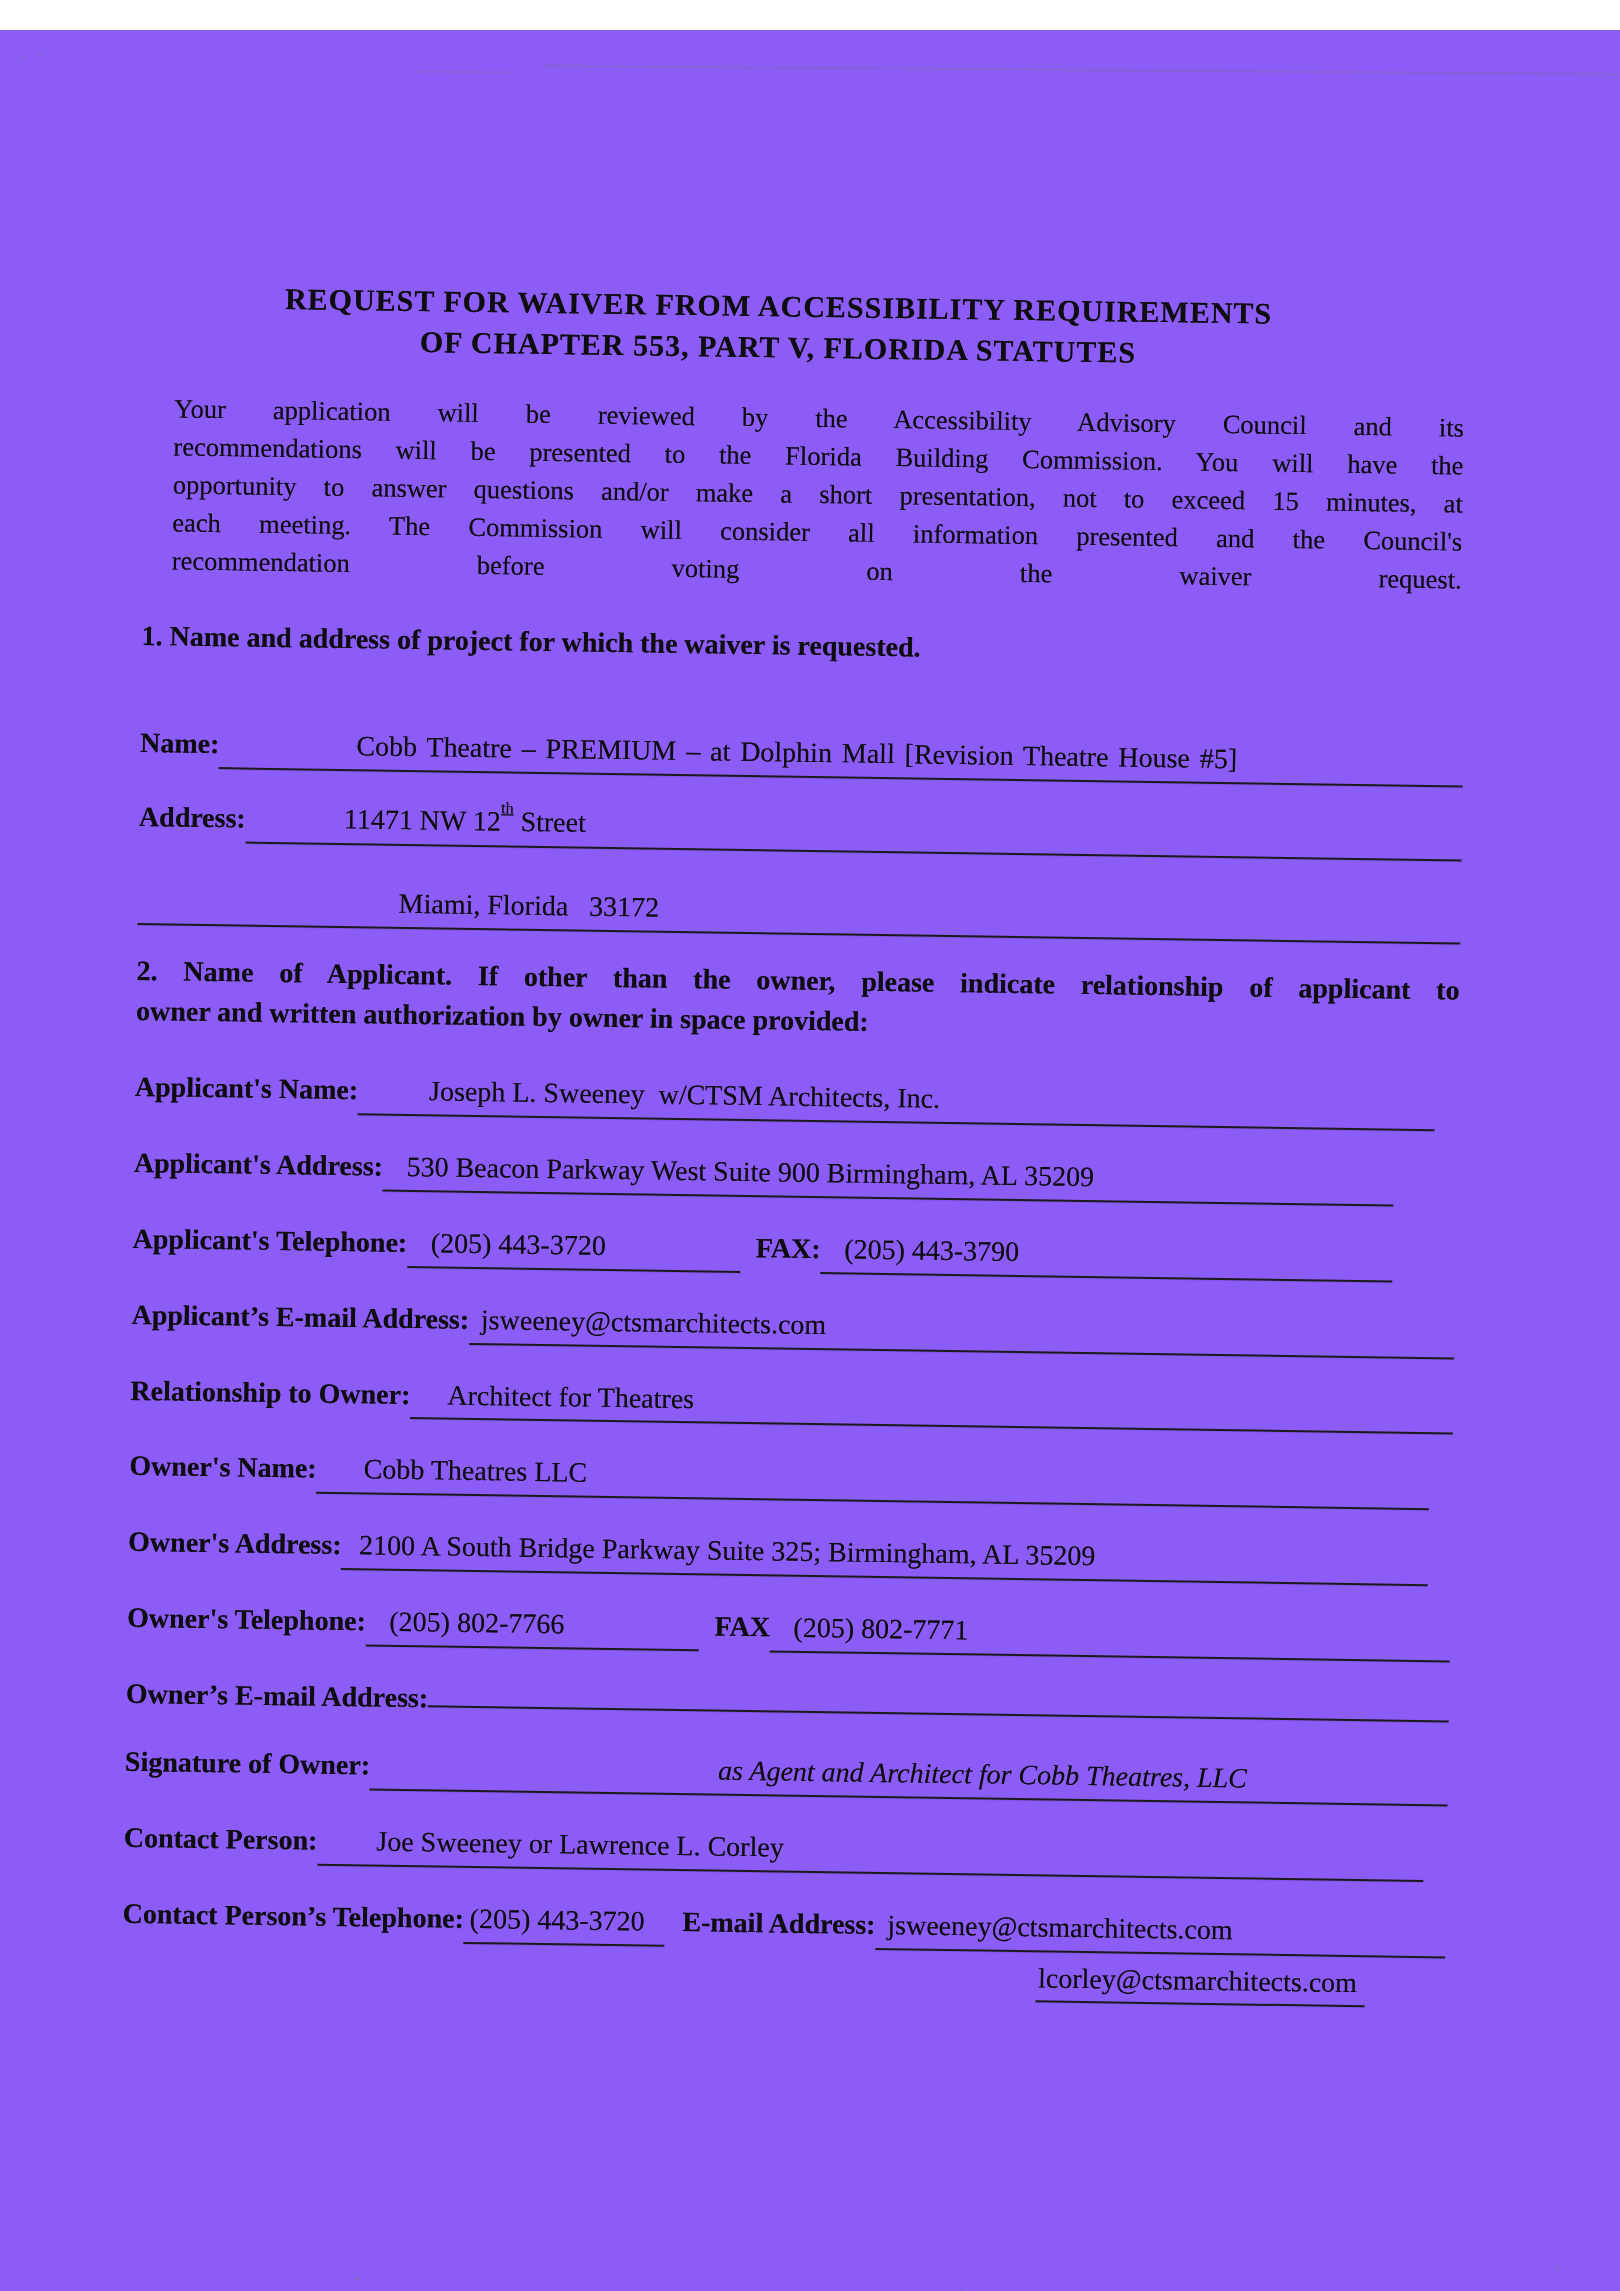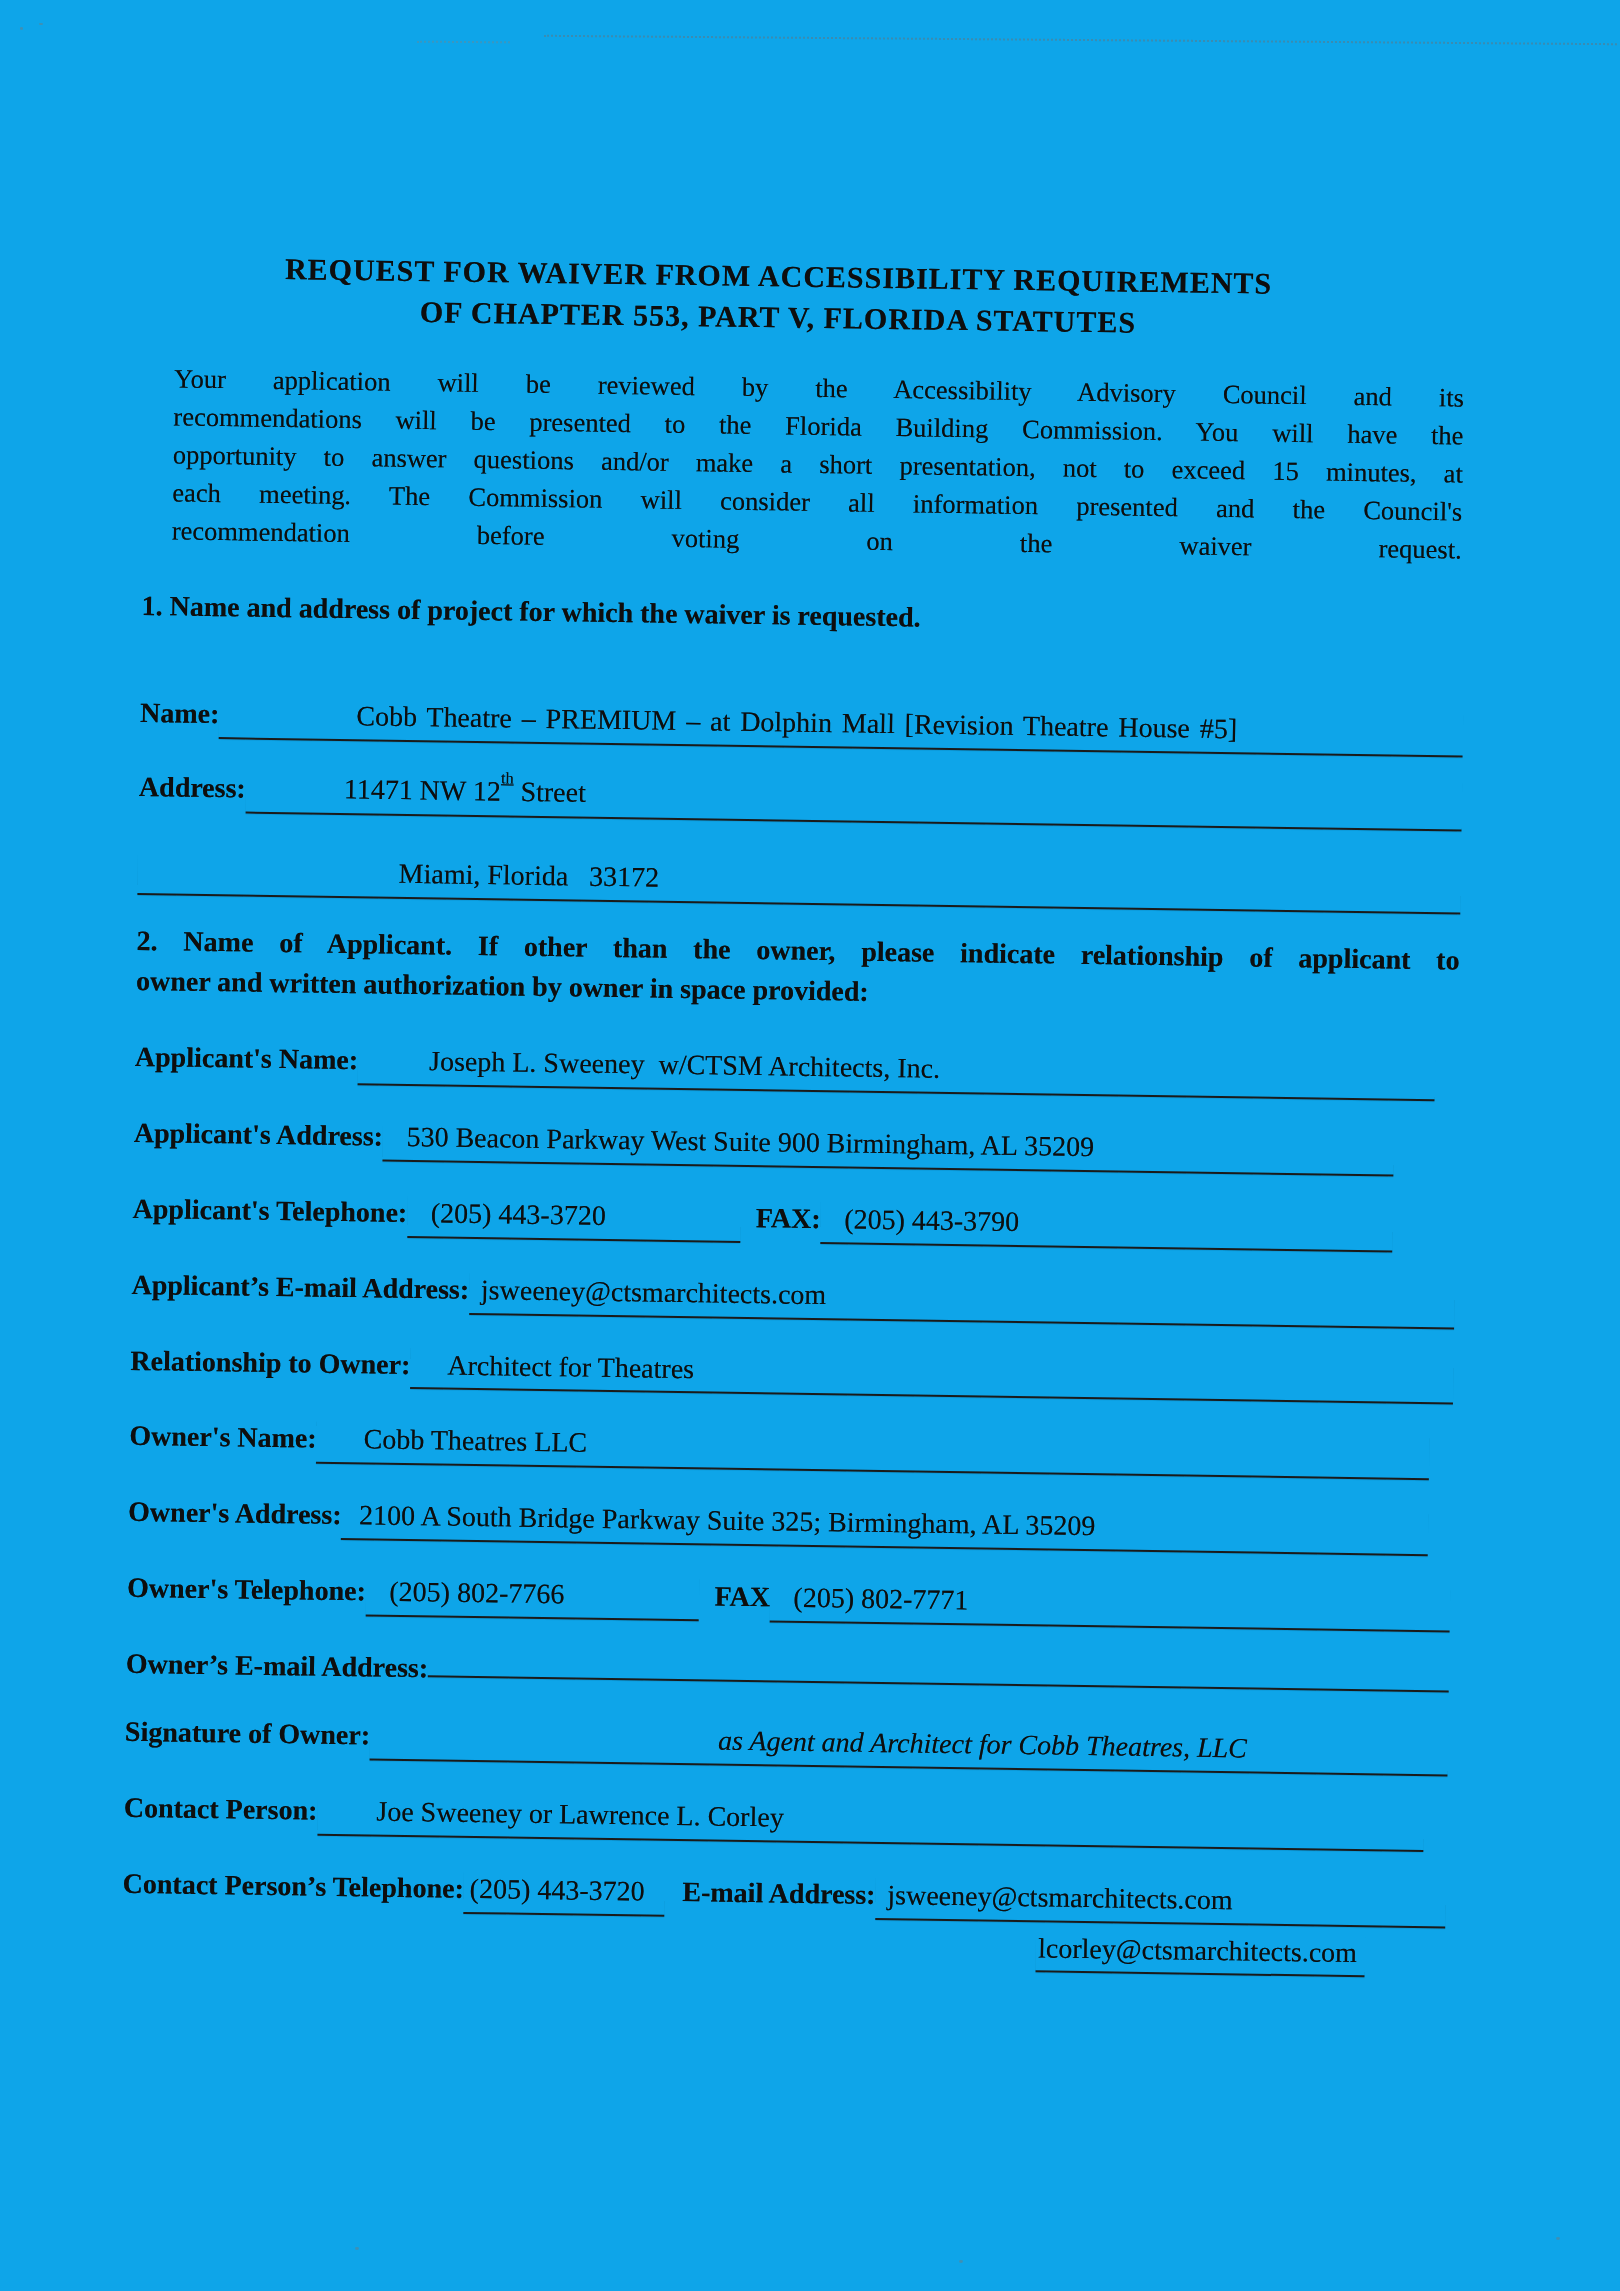--- a/index.html
+++ b/index.html
@@ -11,21 +11,22 @@
     width: 1620px;
     height: 2292px;
     position: relative;
     overflow: hidden;
     font-family: "Liberation Serif", "DejaVu Serif", serif;
     color: #0e0e0e;
   }
   .page {
     position: absolute;
     inset: 0;
-    background: #0ea5e9;
+    background: #8b5cf6;
+    margin-top: 30px;
   }
   
   .artifact-line {
     position: absolute;
     border-top: 2.9px dotted rgba(110,110,110,0.45);
     transform: rotate(0.45deg);
   }
   .artifact-a { left: 544px; top: 39px; width: 1073px; }
   .artifact-b { left: 417px; top: 41px; width: 93px; border-top: 2px dotted rgba(130,130,130,0.38); }
   .speck {

